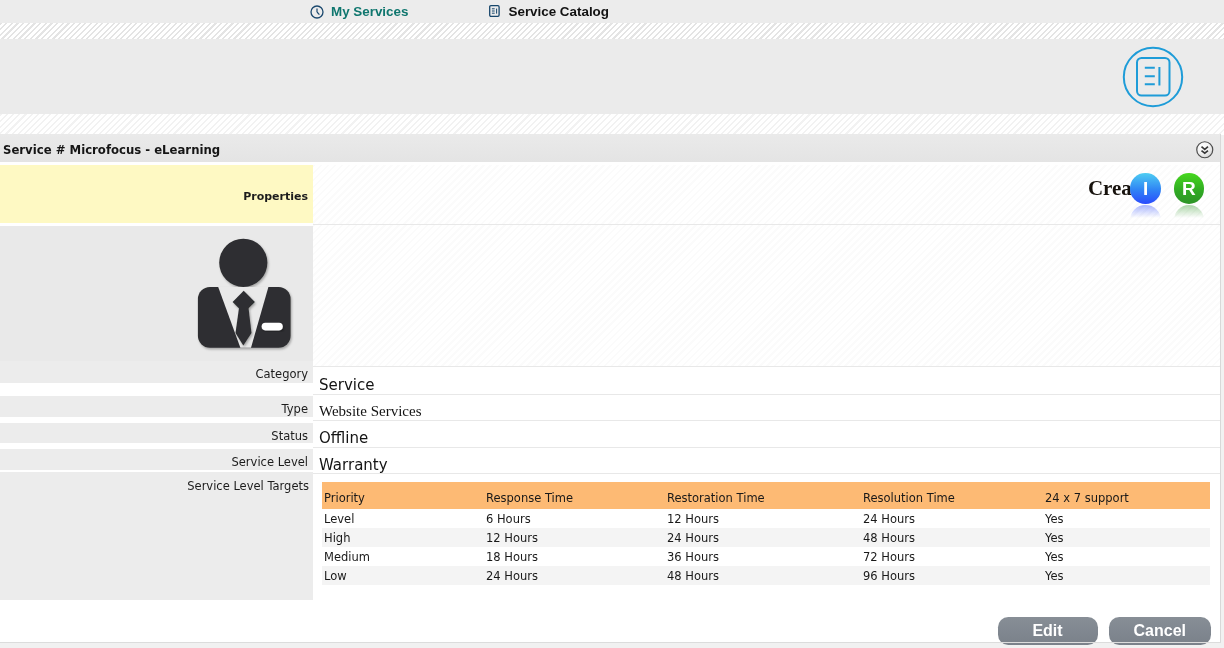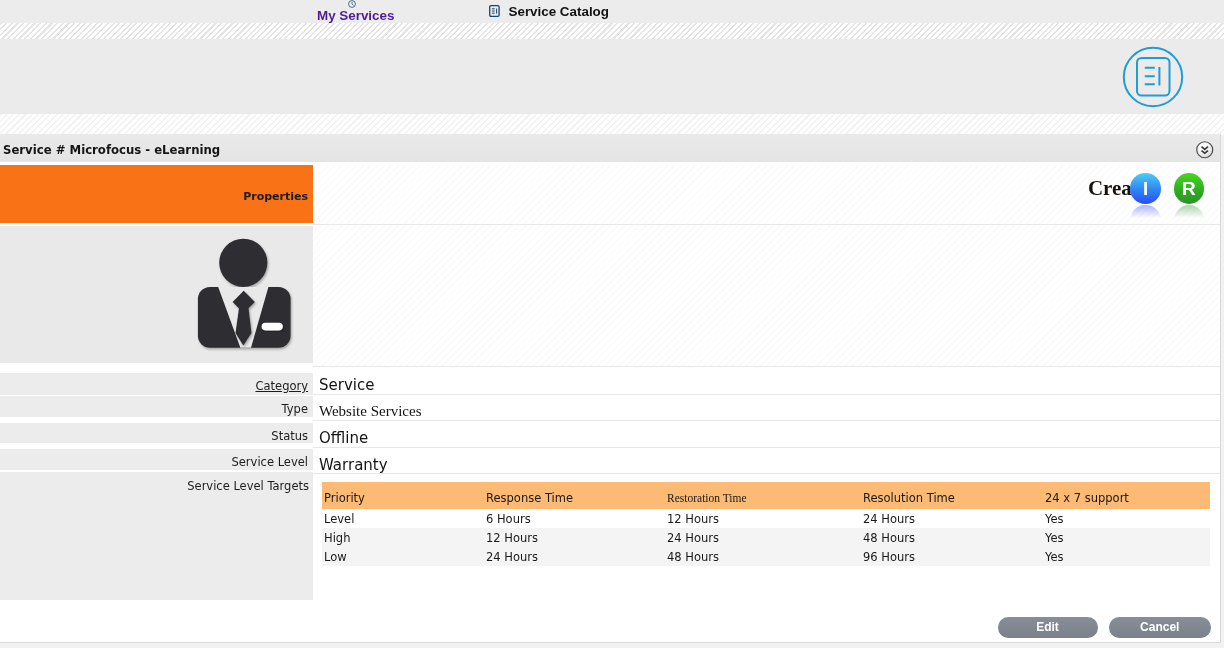--- a/index.html
+++ b/index.html
@@ -11,21 +11,21 @@
   .tabbar { left:0; top:0; width:1224px; height:23px; background:#ececec; }
   .stripes1 { left:0; top:23px; width:1224px; height:16px;
     background:repeating-linear-gradient(135deg, #e4e4e4 0 1.5px, #ffffff 1.5px 4px); }
   .grayband { left:0; top:39px; width:1224px; height:75px; background:#ebebeb; }
   .stripes2 { left:0; top:114px; width:1224px; height:21px;
     background:repeating-linear-gradient(135deg, #f2f2f2 0 1.5px, #ffffff 1.5px 4.4px); }
 
   
   .tab { position:absolute; top:0; height:23px; display:flex; align-items:center;
     font-family:"Liberation Sans", sans-serif; font-weight:bold; font-size:13.4px; cursor:pointer; }
-  .tab-inactive { left:317px; color:#4c1d95;flex-direction:column; }
+  .tab-inactive { left:310px; color:#0f766e; }
   .tab-active { left:489px; color:#121212; }
   .tab .ticon { margin-right:7px; display:block; }
   .tab-active .ticon { margin-right:8.5px; margin-top:-2px; }
 
   
   .bigicon { left:1122px; top:46px; width:62px; height:62px; }
 
   
   .titlebar { left:0; top:134px; width:1221px; height:28px;
     background:linear-gradient(#eaeaea,#e4e4e4);text-align:right; }
@@ -34,24 +34,24 @@
     padding:0; border:none; background:none; cursor:pointer; }
 
   
   .content { left:0; top:162px; width:1221px; height:480px; background:#ffffff; }
   .rightline { left:1220px; top:134px; width:1px; height:508px; background:#d8d8d8; }
   .bottomline { left:0; top:642px; width:1221px; height:1px; background:#dcdcdc; }
 
   
   .lcell { position:absolute; left:0; width:313px; background:#ececec; color:#1c1c1c;
     font-size:11.5px; text-align:right; padding-right:5px; }
-  .lcell-properties { top:2.5px; height:58.7px; background:#f97316; font-weight:bold; font-size:11px;
+  .lcell-properties { top:2.5px; height:58.7px; background:#fef9c3; font-weight:bold; font-size:11px;
     display:flex; align-items:center; justify-content:flex-end; padding-top:5px; }
   .lcell-avatar { top:63.5px; height:137.3px; background:#e9e9e9; }
-  .lcell-category { top:211px; height:21.5px; line-height:21.5px; padding-top:3px;text-decoration:underline; }
+  .lcell-category { top:199px; height:21.5px; line-height:21.5px; padding-top:3px; }
   .lcell-type { top:234px; height:20.5px; line-height:20.5px; padding-top:3px; }
   .lcell-status { top:260.5px; height:20.5px; line-height:20.5px; padding-top:3px; }
   .lcell-servicelevel { top:287px; height:20.5px; line-height:20.5px; padding-top:3px; }
   .lcell-slt { top:310px; height:127.5px; padding-top:7px; padding-right:4px; }
 
   
   .rrow { position:absolute; left:313px; width:907px; border-bottom:1px solid #e8e8e8; }
   .rrow-texture { background:repeating-linear-gradient(135deg, rgba(0,0,0,0.015) 0 1.8px, rgba(0,0,0,0) 1.8px 5px); }
   .rrow-properties { top:2.5px; height:60.8px; }
   .rrow-avatar { top:63.3px; height:142.2px; }
@@ -81,26 +81,26 @@
 
   
   .avatar { left:195px; top:230px; width:100px; height:125px; }
 
   
   .ttable { position:absolute; left:322px; top:319.8px; width:888px; border-collapse:collapse; table-layout:fixed;
     font-size:11.5px; color:#191919; }
   .ttable th { font-weight:normal; text-align:left; background:#fdba74; height:27.3px; padding:5.5px 0 0 2px; }
   .ttable td { height:19px; padding:1px 0 0 2px; }
   .ttable tr.even td { background:#f4f4f4; }
-  .c1{width:162px;} .c2{width:181px;} .c3{width:196px;font-family:Liberation Serif, serif;} .c4{width:182px;} .c5{width:167px;}
-
-  
-  .action-btn { position:absolute; top:455px; height:21px; border:none; border-radius:10.25px;
+  .c1{width:162px;} .c2{width:181px;} .c3{width:196px;} .c4{width:182px;} .c5{width:167px;}
+
+  
+  .action-btn { position:absolute; top:455px; height:28px; border:none; border-radius:10.25px;
     background:linear-gradient(#878e96,#7a818a); color:#ffffff; font-family:"Liberation Sans", sans-serif;
-    font-weight:bold; font-size:12px; text-align:center; cursor:pointer; padding:0 0 1px 0; }
+    font-weight:bold; font-size:16px; text-align:center; cursor:pointer; padding:0 0 1px 0; }
   .btn-edit { left:997.5px; width:100px; }
   .btn-cancel { left:1109px; width:101.5px; }
 </style>
 </head>
 <body>
 
 <div class="abs tabbar">
   <div class="tab tab-inactive">
     <svg class="ticon" width="14" height="14" viewBox="0 0 14 14">
       <circle cx="7" cy="7" r="6" fill="none" stroke="#1b486e" stroke-width="1.3"></circle>
@@ -208,20 +208,27 @@
         <td>24 Hours</td>
         <td>Yes</td>
       </tr>
       <tr class="even">
         <td>High</td>
         <td>12 Hours</td>
         <td>24 Hours</td>
         <td>48 Hours</td>
         <td>Yes</td>
       </tr>
+      <tr class="odd">
+        <td>Medium</td>
+        <td>18 Hours</td>
+        <td>36 Hours</td>
+        <td>72 Hours</td>
+        <td>Yes</td>
+      </tr>
       <tr class="even">
         <td>Low</td>
         <td>24 Hours</td>
         <td>48 Hours</td>
         <td>96 Hours</td>
         <td>Yes</td>
       </tr>
     </tbody>
   </table>
 

